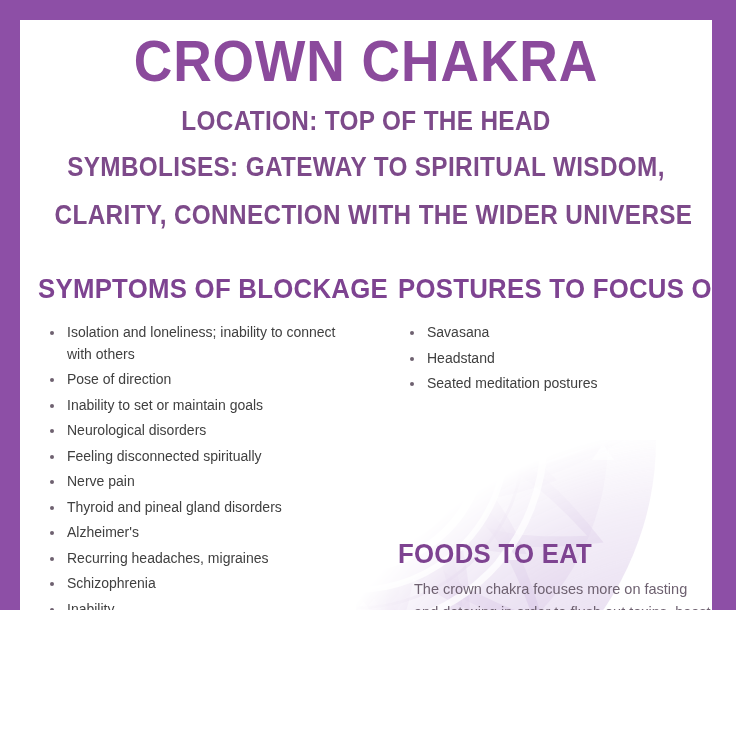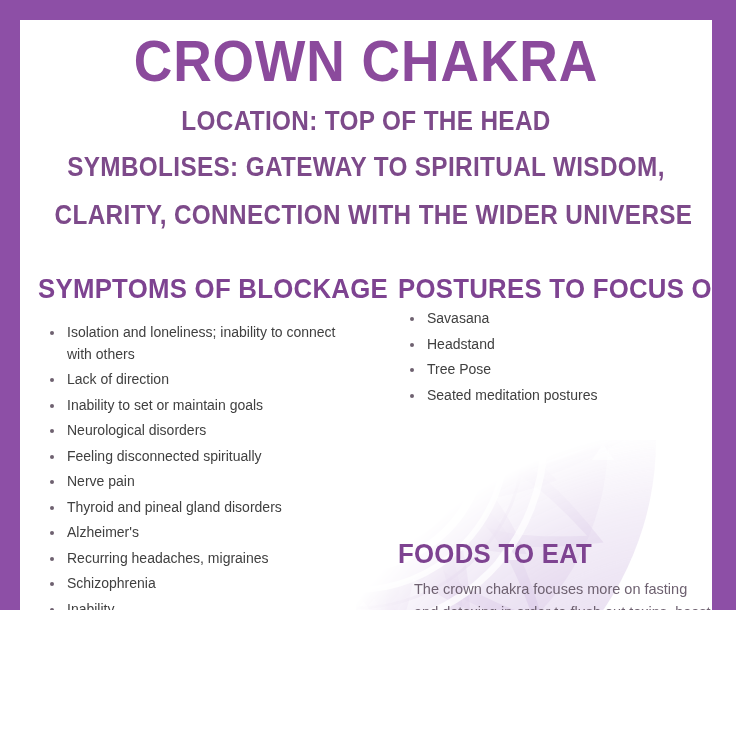--- a/index.html
+++ b/index.html
@@ -106,21 +106,21 @@
   #head-postures { left: 378px; top: 255px; }
   #head-foods    { left: 378px; top: 520px; }
 
   ul.bullets {
     position: absolute;
     margin: 0;
     padding: 0;
     list-style: none;
   }
   #list-symptoms { left: 22px;  top: 298px; width: 320px; }
-  #list-postures { left: 382px; top: 284px; width: 290px; }
+  #list-postures { left: 382px; top: 298px; width: 290px; }
 
   ul.bullets li {
     position: relative;
     padding-left: 25px;
     margin: 4px 0 1px 0;
     font-family: "Liberation Sans", sans-serif;
     font-size: 14px;
     line-height: 21.5px;
     color: #404040;
   }
@@ -286,39 +286,38 @@
       <div class="subline l1">LOCATION: TOP OF THE HEAD</div>
 
       <div class="subline l2">SYMBOLISES: GATEWAY TO SPIRITUAL WISDOM,</div>
 
       <div class="subline l3">CLARITY, CONNECTION WITH THE WIDER UNIVERSE</div>
 
       <div class="section-head" id="head-symptoms">SYMPTOMS OF BLOCKAGE</div>
 
       <ul class="bullets" id="list-symptoms">
         <li>Isolation and loneliness; inability to connect with others</li>
-        <li>Lack of direction</li>
+        <li>Pose of direction</li>
         <li>Inability to set or maintain goals</li>
         <li>Neurological disorders</li>
         <li>Feeling disconnected spiritually</li>
         <li>Nerve pain</li>
         <li>Thyroid and pineal gland disorders</li>
         <li>Alzheimer's</li>
         <li>Recurring headaches, migraines</li>
         <li>Schizophrenia</li>
         <li>Inability</li>
         <li>Depression</li>
       </ul>
 
       <div class="section-head" id="head-postures">POSTURES TO FOCUS ON</div>
 
       <ul class="bullets" id="list-postures">
         <li>Savasana</li>
         <li>Headstand</li>
-        <li>Tree Pose</li>
         <li>Seated meditation postures</li>
       </ul>
 
       <div class="section-head" id="head-foods">FOODS TO EAT</div>
 
       <div id="foods-body">The crown chakra focuses more on fasting and detoxing in order to flush out toxins, boost our energy, and clear our mind.</div>
 
       <div id="brand">YOU GO | DO YOGA</div>
 
     </div>

